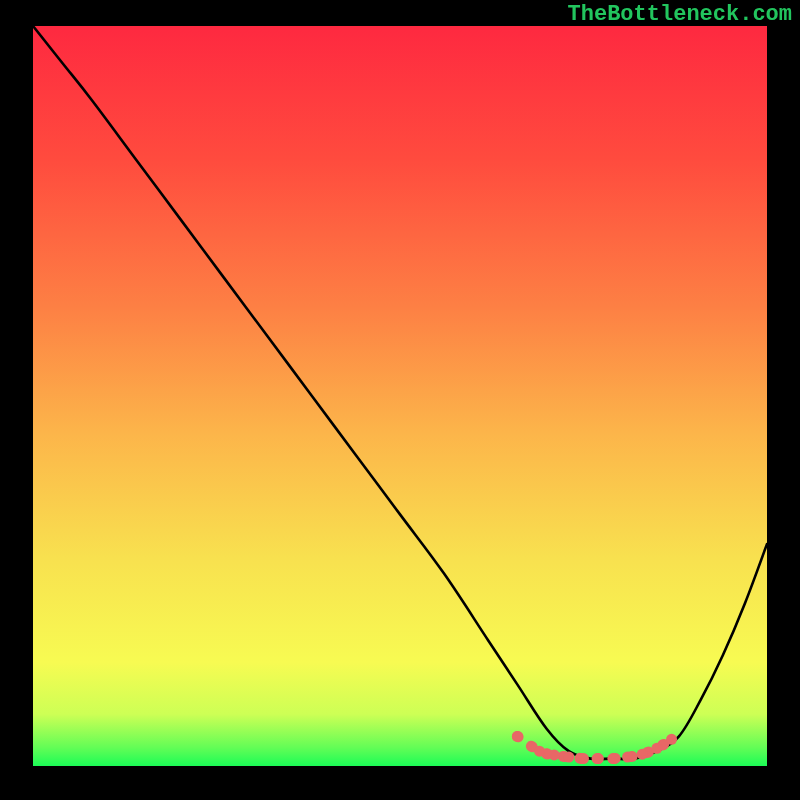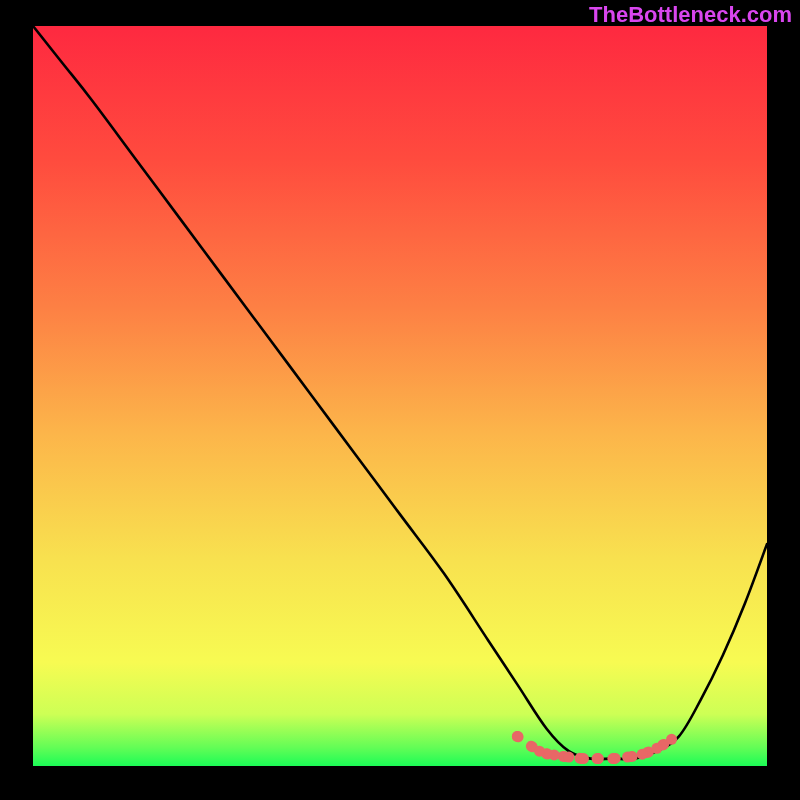--- a/index.html
+++ b/index.html
@@ -13,24 +13,24 @@
   .frame {
     position: relative;
     width: 800px;
     height: 800px;
     background: #000;
   }
   .watermark {
     position: absolute;
     top: 2px;
     right: 8px;
-    font-family: Liberation Sans, sans-serif;
+    font-family: Liberation Mono, monospace;
     font-size: 22px;
     font-weight: bold;
-    color: #d946ef;
+    color: #22c55e;
     letter-spacing: 0px;
     z-index: 5;
   }
   svg {
     position: absolute;
     inset: 0;
   }
 </style>
 </head>
 <body>

